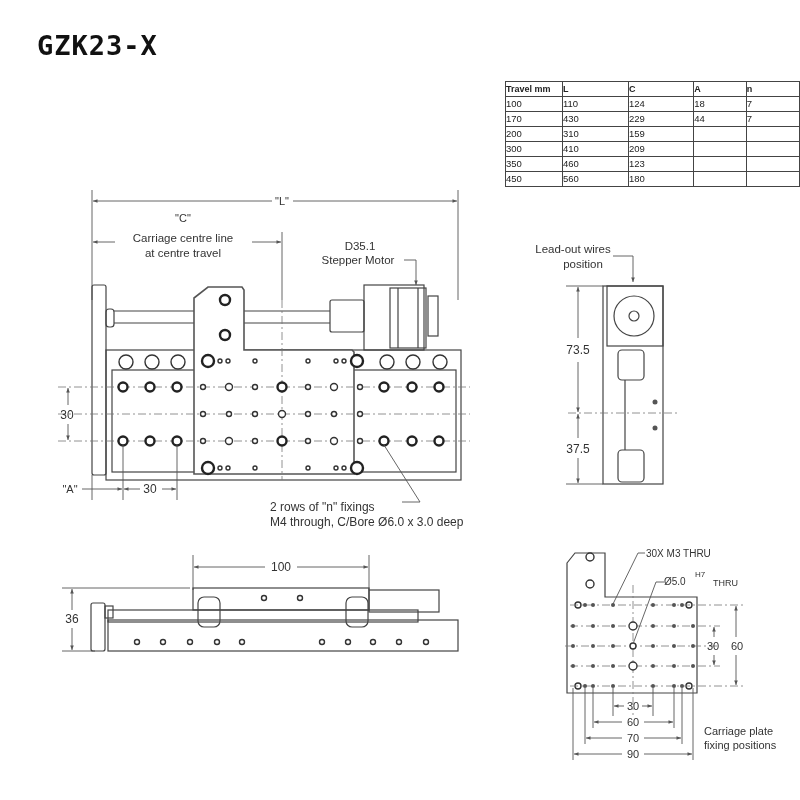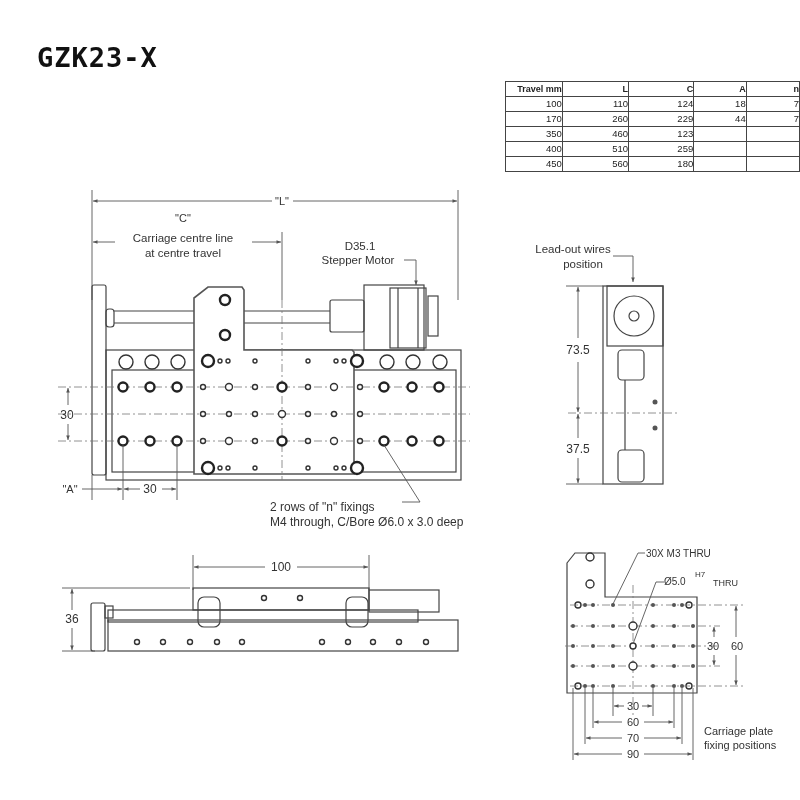--- a/index.html
+++ b/index.html
@@ -1,19 +1,19 @@
 <!DOCTYPE html>
 <html><head>
 <meta charset="utf-8">
 <style>
   html, body { margin: 0; padding: 0; background: #ffffff; }
   body { width: 800px; height: 800px; position: relative; overflow: hidden; font-family: "Liberation Sans", sans-serif; color: #222; }
-  .title { position: absolute; left: 37px; top: 30px; font-family: "DejaVu Sans Mono", monospace; font-weight: bold; font-size: 27px; letter-spacing: 1px; color: #111; margin-top: 12px; }
+  .title { position: absolute; left: 37px; top: 30px; font-family: "DejaVu Sans Mono", monospace; font-weight: bold; font-size: 27px; letter-spacing: 1px; color: #111; }
   .spec-table { position: absolute; left: 505px; top: 81px; border-collapse: collapse; font-size: 9.5px; line-height: 10px; }
-  .spec-table th, .spec-table td { border: 1px solid #444; padding: 0; height: 14px; text-align: right; color: #222; }
+  .spec-table th, .spec-table td { border: 1px solid #444; padding: 0; height: 14px; text-align: left; color: #222; }
   .spec-table th { font-weight: bold; font-size: 9px; }
   .spec-table .c0 { width: 57px; }
   .spec-table .c1 { width: 67px; }
   .spec-table .c2 { width: 66px; }
   .spec-table .c3 { width: 53px; }
   .spec-table .c4 { width: 54px; }
   svg.drawing { position: absolute; left: 0; top: 0; }
   svg text { font-family: "Liberation Sans", sans-serif; fill: #333; }
   .ln { stroke: #444; stroke-width: 1.2; fill: none; }
   .ln2 { stroke: #555; stroke-width: 1.6; fill: #fff; }
@@ -41,36 +41,43 @@
   <tbody>
     <tr>
         <td>100</td>
         <td>110</td>
         <td>124</td>
         <td>18</td>
         <td>7</td>
       </tr>
     <tr>
         <td>170</td>
-        <td>260</td>
+        <td>430</td>
         <td>229</td>
         <td>44</td>
         <td>7</td>
       </tr>
     <tr>
+        <td>200</td>
+        <td>310</td>
+        <td>159</td>
+        <td></td>
+        <td></td>
+      </tr>
+    <tr>
+        <td>300</td>
+        <td>410</td>
+        <td>209</td>
+        <td></td>
+        <td></td>
+      </tr>
+    <tr>
         <td>350</td>
         <td>460</td>
         <td>123</td>
-        <td></td>
-        <td></td>
-      </tr>
-    <tr>
-        <td>400</td>
-        <td>510</td>
-        <td>259</td>
         <td></td>
         <td></td>
       </tr>
     <tr>
         <td>450</td>
         <td>560</td>
         <td>180</td>
         <td></td>
         <td></td>
       </tr>

